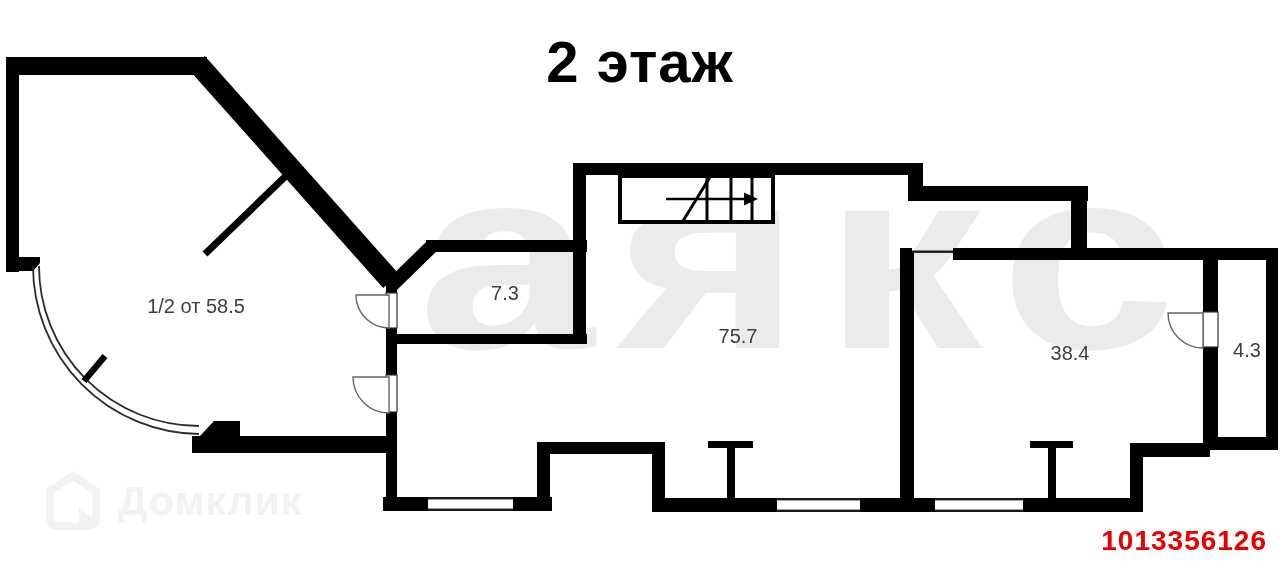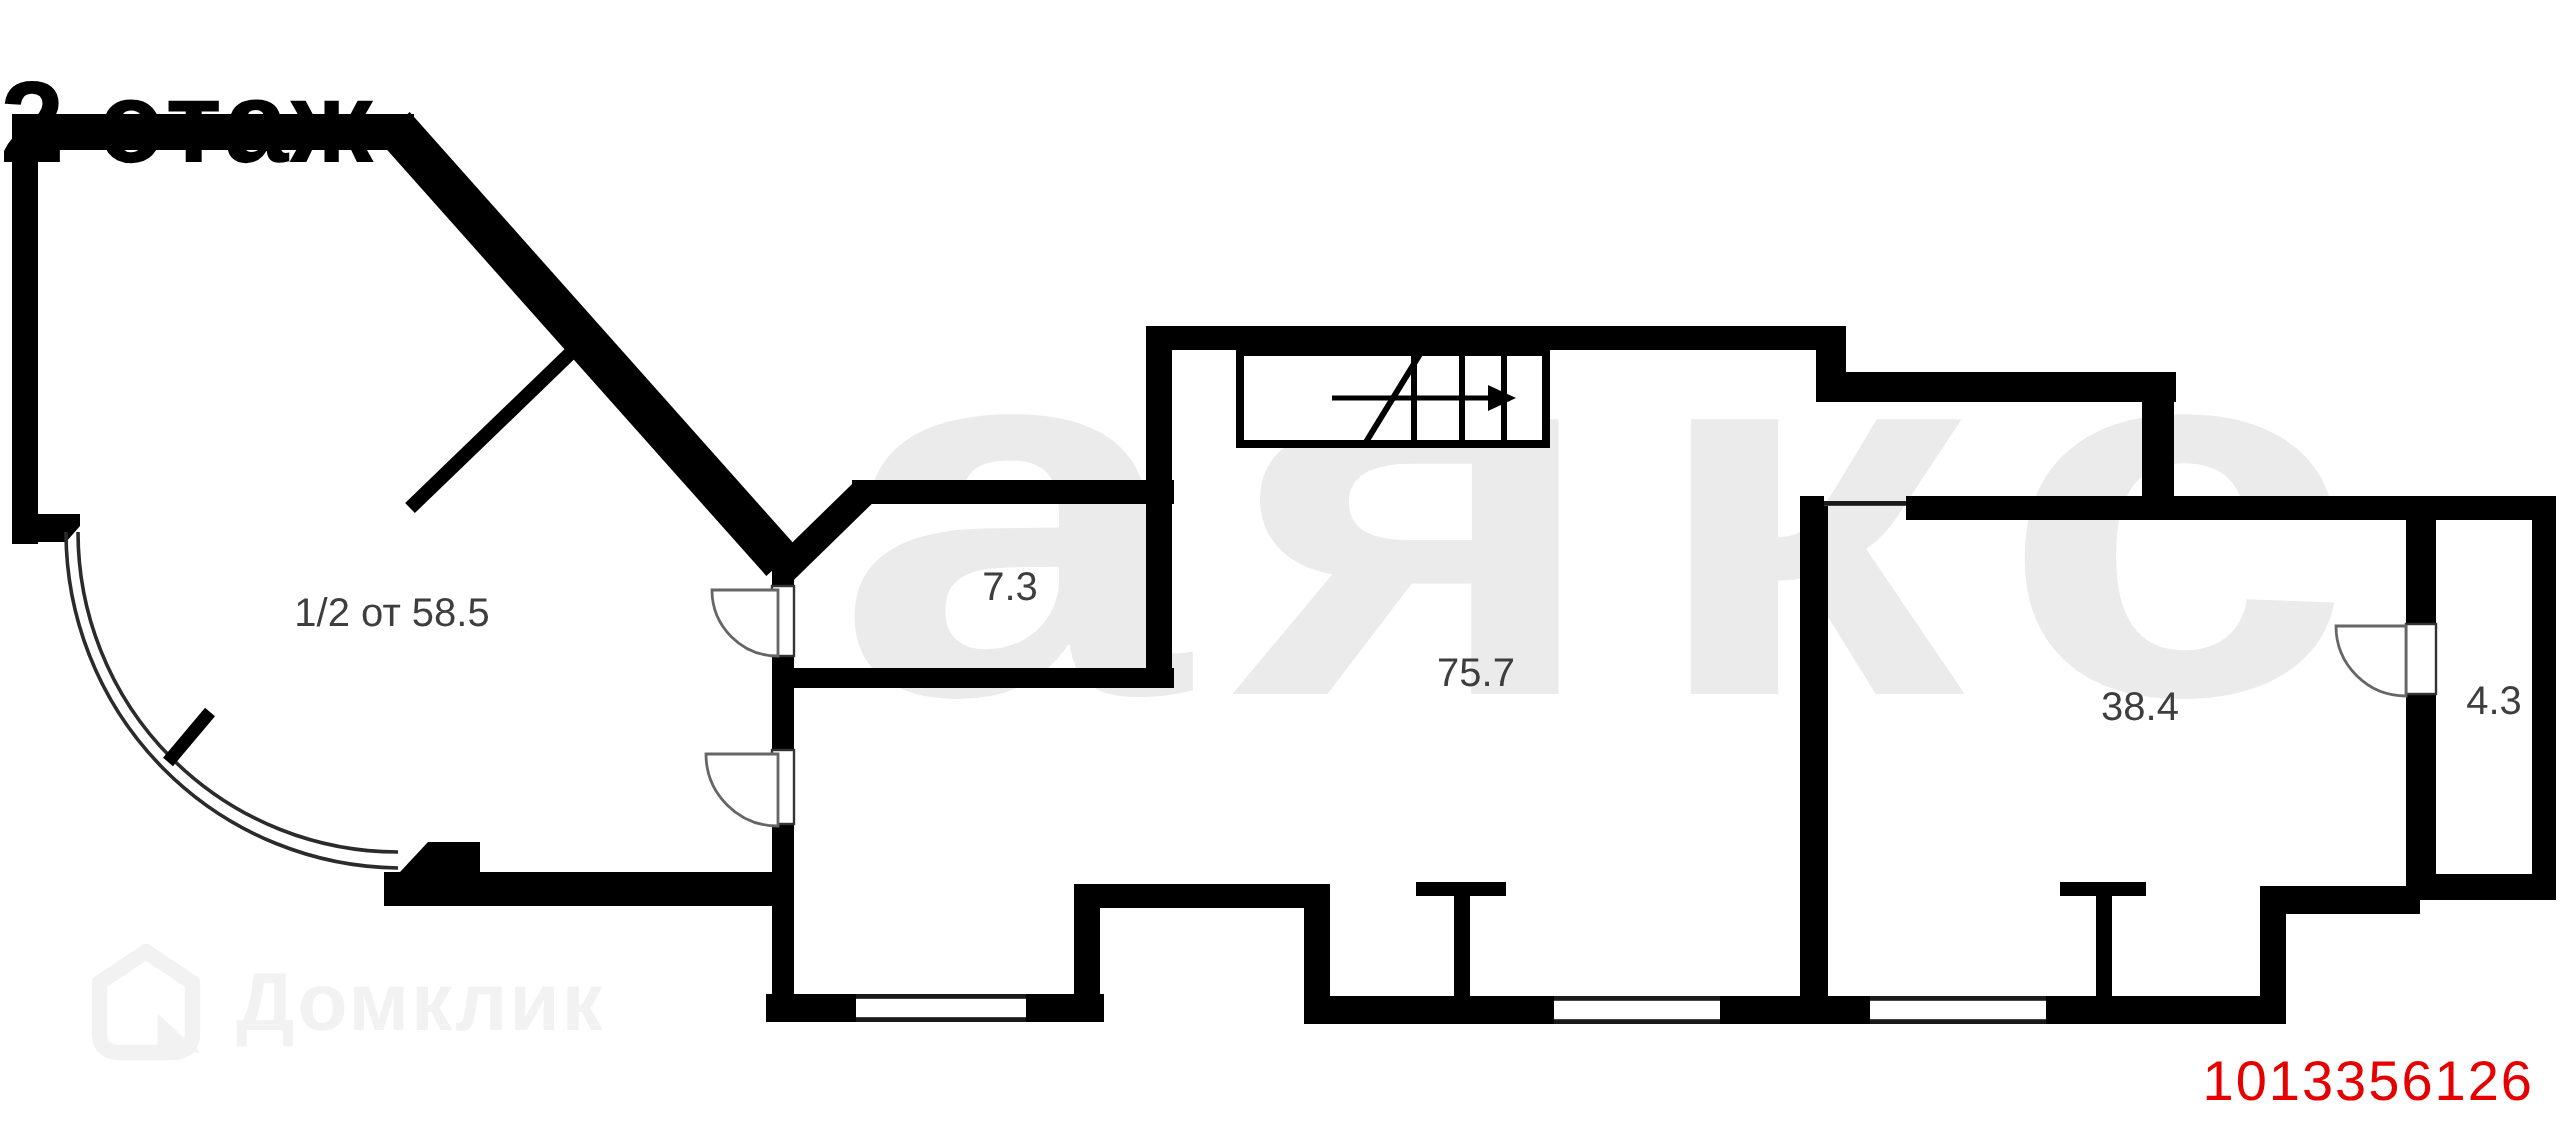--- a/index.html
+++ b/index.html
@@ -16,26 +16,26 @@
   }
   .wm-dom{
     position:absolute;left:42px;top:470px;display:flex;align-items:center;
     gap:14px;color:#f2f2f2;z-index:1;user-select:none;
   }
   .wm-dom .dom-text{
     font-size:41px;font-weight:bold;letter-spacing:1px;line-height:62px;
   }
   .plan-svg{position:absolute;left:0;top:0;z-index:2;}
   .plan-title{
-    position:absolute;left:0;right:0;top:28px;text-align:left;
+    position:absolute;left:0;right:0;top:28px;text-align:center;
     font-size:58px;font-weight:bold;color:#000;letter-spacing:1px;z-index:3;
   }
   .listing-id{
     position:absolute;right:13px;top:525px;
-    font-size:28px;font-weight:normal;color:#e60000;letter-spacing:1px;z-index:3;
+    font-size:28px;font-weight:bold;color:#e60000;letter-spacing:1px;z-index:3;
   }
 </style>
 </head>
 <body>
 
 <div class="stage">
 
   <div class="wm-center">аякс</div>
 
   <div class="wm-dom">

